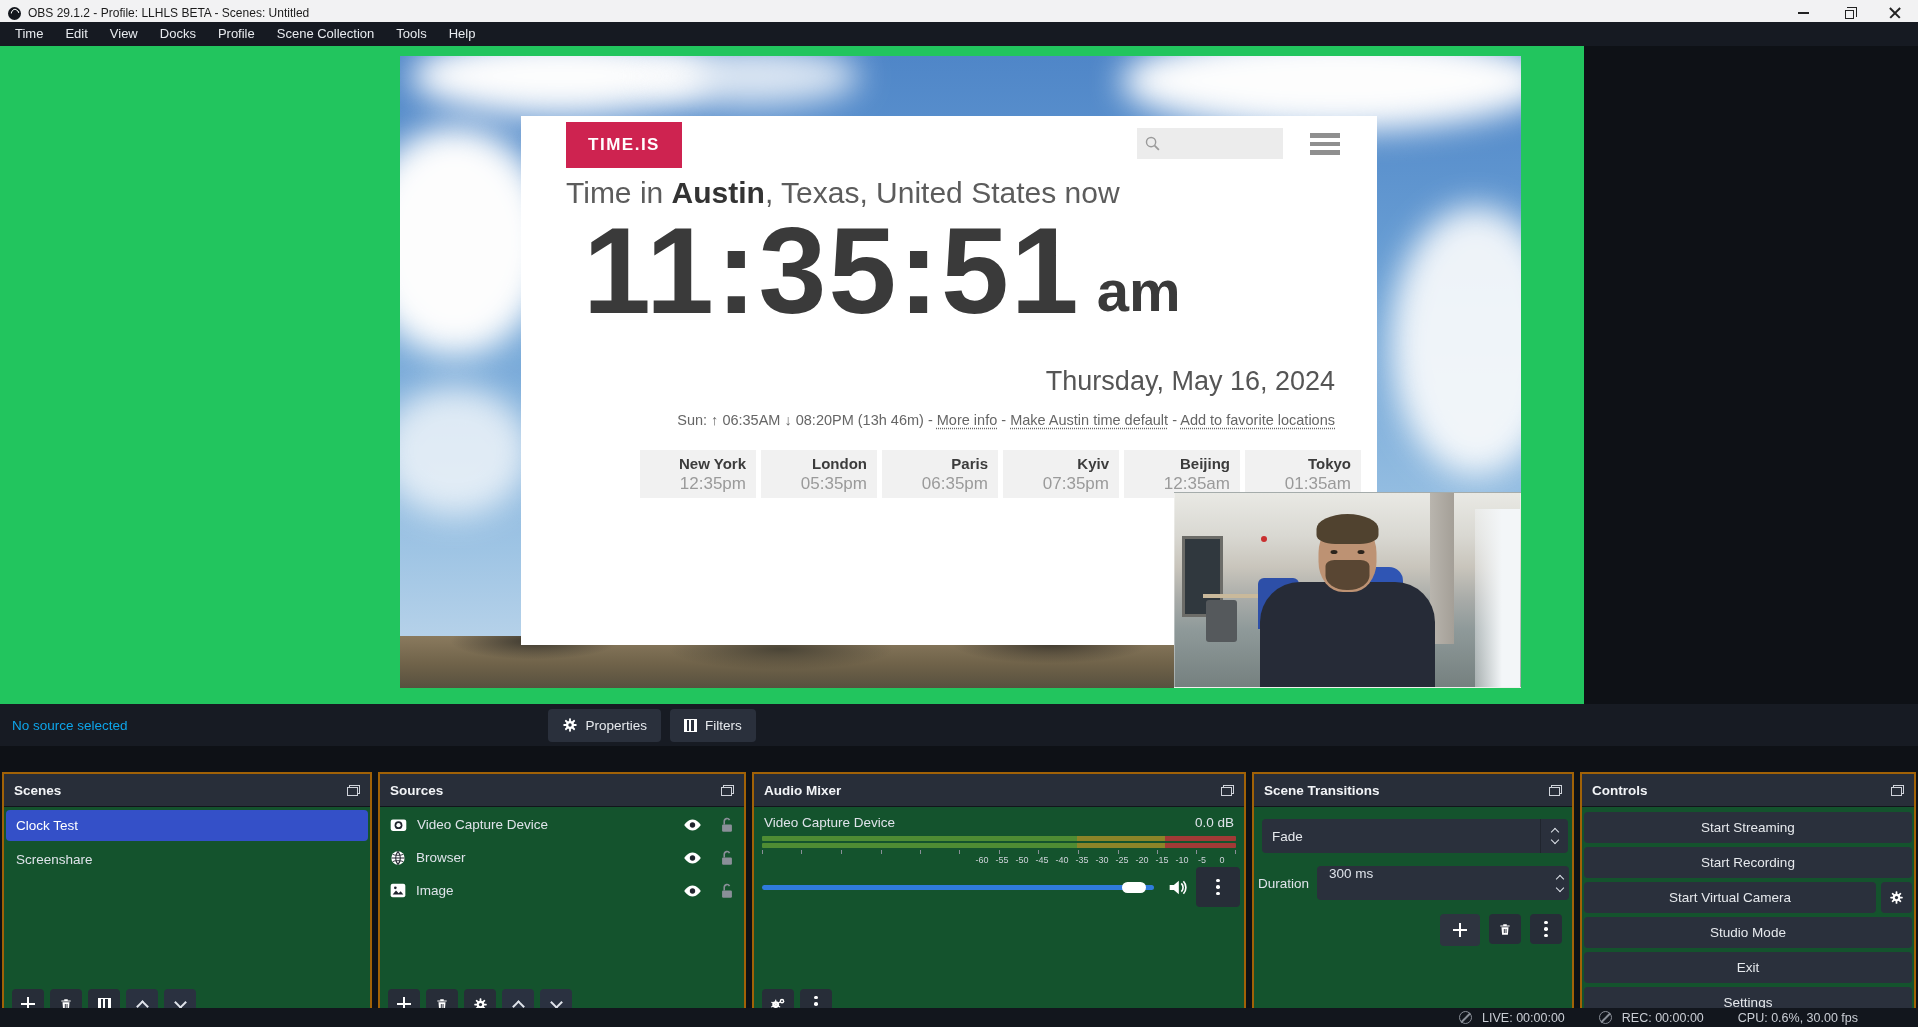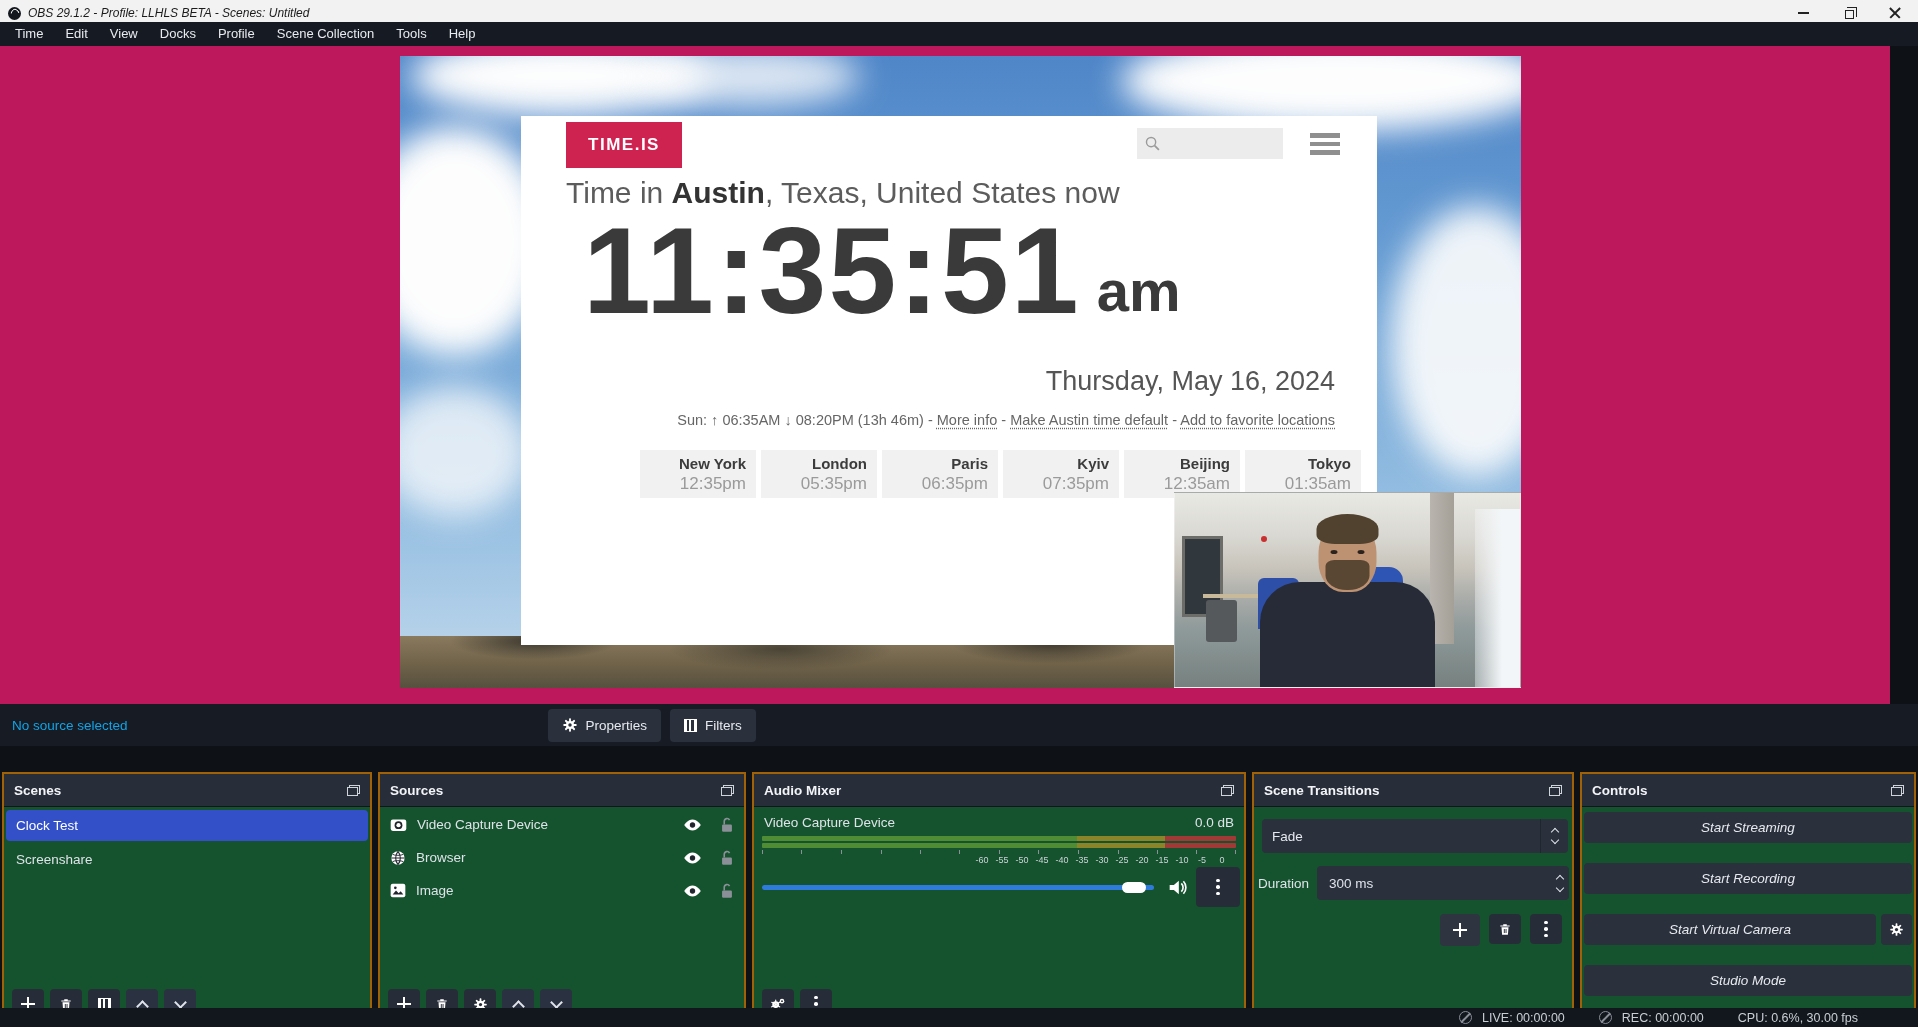--- a/index.html
+++ b/index.html
@@ -2,40 +2,40 @@
 <html><head>
 <meta charset="utf-8">
 <style>
   * { margin:0; padding:0; box-sizing:border-box; }
   html,body { width:1918px; height:1027px; overflow:hidden; background:#0e1116;
     font-family:"Liberation Sans","DejaVu Sans",sans-serif; }
   #app { position:relative; width:1918px; height:1027px; }
 
   
   .titlebar{position:absolute;left:0;top:0;width:100%;height:26px;background:#f2f2f3;
-    display:flex;align-items:center;color:#1b1b1b;font-size:12px;font-style:italic;}
+    display:flex;align-items:center;color:#1b1b1b;font-size:12px;}
   .obs-logo{width:13px;height:13px;border-radius:50%;background:#14171d;margin:0 7px 0 8px;position:relative;}
   .obs-logo::after{content:"";position:absolute;left:3px;top:2px;width:6px;height:6px;border-radius:50%;
     border:1.6px solid #fff;border-color:#fff transparent transparent #fff;transform:rotate(40deg);}
   .win-btns{margin-left:auto;display:flex;height:100%;}
   .win-btn{width:46px;height:100%;display:flex;align-items:center;justify-content:center;}
   .ic-min{width:11px;height:1.5px;background:#222;}
   .ic-max{position:relative;width:9px;height:9px;border:1.2px solid #222;background:#f2f2f3;margin-top:2px;}
   .ic-max::before{content:"";position:absolute;left:1px;top:-4px;width:9px;height:9px;border:1.2px solid #222;border-bottom:none;border-left:none;}
   .ic-close{position:relative;width:12px;height:12px;}
   .ic-close::before,.ic-close::after{content:"";position:absolute;left:-1px;top:5px;width:14px;height:1.5px;background:#222;}
   .ic-close::before{transform:rotate(45deg);} .ic-close::after{transform:rotate(-45deg);}
 
   
   .menubar{position:absolute;left:0;top:22px;width:100%;height:24px;background:#161a22;
     display:flex;align-items:center;padding-left:4px;}
   .menu-item{color:#e8ebef;font-size:13px;padding:0 11px;line-height:24px;}
 
   
-  .preview{position:absolute;left:0;top:46px;width:1890px;height:658px;background:#be185d;overflow:hidden;}
+  .preview{position:absolute;left:0;top:46px;width:1584px;height:658px;background:#22c55e;overflow:hidden;}
   .canvas{position:absolute;left:400px;top:10px;width:1121px;height:632px;overflow:hidden;
     background:linear-gradient(180deg,#4f86c8 0%,#6ea3d6 40%,#9ec4e4 78%,#c3d9ec 100%);}
   .cloud{position:absolute;background:#fdfdfd;border-radius:50%;filter:blur(16px);}
   .desert{position:absolute;left:0;bottom:0;width:100%;height:52px;
     background:
       radial-gradient(120px 26px at 12% 10%, #3c382f 0%, rgba(60,56,47,0) 70%),
       radial-gradient(160px 30px at 34% 25%, #4a4436 0%, rgba(74,68,54,0) 70%),
       radial-gradient(140px 28px at 58% 15%, #403a2f 0%, rgba(64,58,47,0) 70%),
       radial-gradient(200px 40px at 86% 30%, #8d7c5c 0%, rgba(141,124,92,0) 75%),
       linear-gradient(180deg,#8a7a5e 0%,#6f6249 55%,#57503f 100%);}
@@ -147,32 +147,32 @@
   
   .combo{position:absolute;left:8px;top:45px;width:306px;height:34px;background:#2a303c;border-radius:4px;
     display:flex;align-items:center;color:#e6e9ed;font-size:13.5px;padding-left:10px;}
   .combo-arrows{margin-left:auto;width:28px;height:100%;border-left:1px solid #20252e;
     display:flex;flex-direction:column;align-items:center;justify-content:center;gap:2px;}
   .combo-arrows .chev{width:6px;height:6px;border-width:1.6px;}
   .combo-arrows .chev.up{margin:2px 0 0 0;}
   .combo-arrows .chev.down{margin:0 0 2px 0;}
   .dur-row{position:absolute;left:4px;top:92px;width:314px;display:flex;align-items:center;color:#dfe3ea;font-size:13.5px;}
   .spin{margin-left:8px;width:252px;height:34px;background:#2a303c;border-radius:4px;display:flex;
-    align-items:center;padding-left:12px;position:relative;}
+    align-items:flex-start;padding-left:12px;position:relative;}
   .spin-arrows{position:absolute;right:6px;top:0;height:100%;display:flex;flex-direction:column;
     justify-content:center;gap:3px;align-items:center;}
   .spin-arrows .chev{width:6px;height:6px;border-width:1.6px;}
   .spin-arrows .chev.up{margin:2px 0 0;}
   .spin-arrows .chev.down{margin:0 0 2px;}
   .trans-toolbar{position:absolute;right:10px;top:140px;display:flex;gap:9px;}
   .trans-toolbar .icon-btn.wide{width:40px;height:32px;background:#2e3440;}
 
   
   .ctl-body{padding:5px 2px;}
-  .ctl-row{display:flex;gap:5px;margin-bottom:20px;font-style:italic;}
+  .ctl-row{display:flex;gap:5px;margin-bottom:4px;}
   .ctl-btn{flex:1;height:31px;background:#2a303c;border-radius:4px;display:flex;align-items:center;
     justify-content:center;color:#e6e9ed;font-size:13.5px;}
   .ctl-gear{flex:0 0 31px;height:31px;background:#2a303c;border-radius:4px;display:flex;
     align-items:center;justify-content:center;}
 
   
   .statusbar{position:absolute;left:0;top:1008px;width:100%;height:19px;background:#12161d;
     display:flex;align-items:center;justify-content:flex-end;color:#c9cdd4;font-size:12.5px;gap:10px;
     padding-right:60px;}
   .slash-ic{position:relative;width:13px;height:13px;border:1.5px solid #8a8f98;border-radius:50%;}

